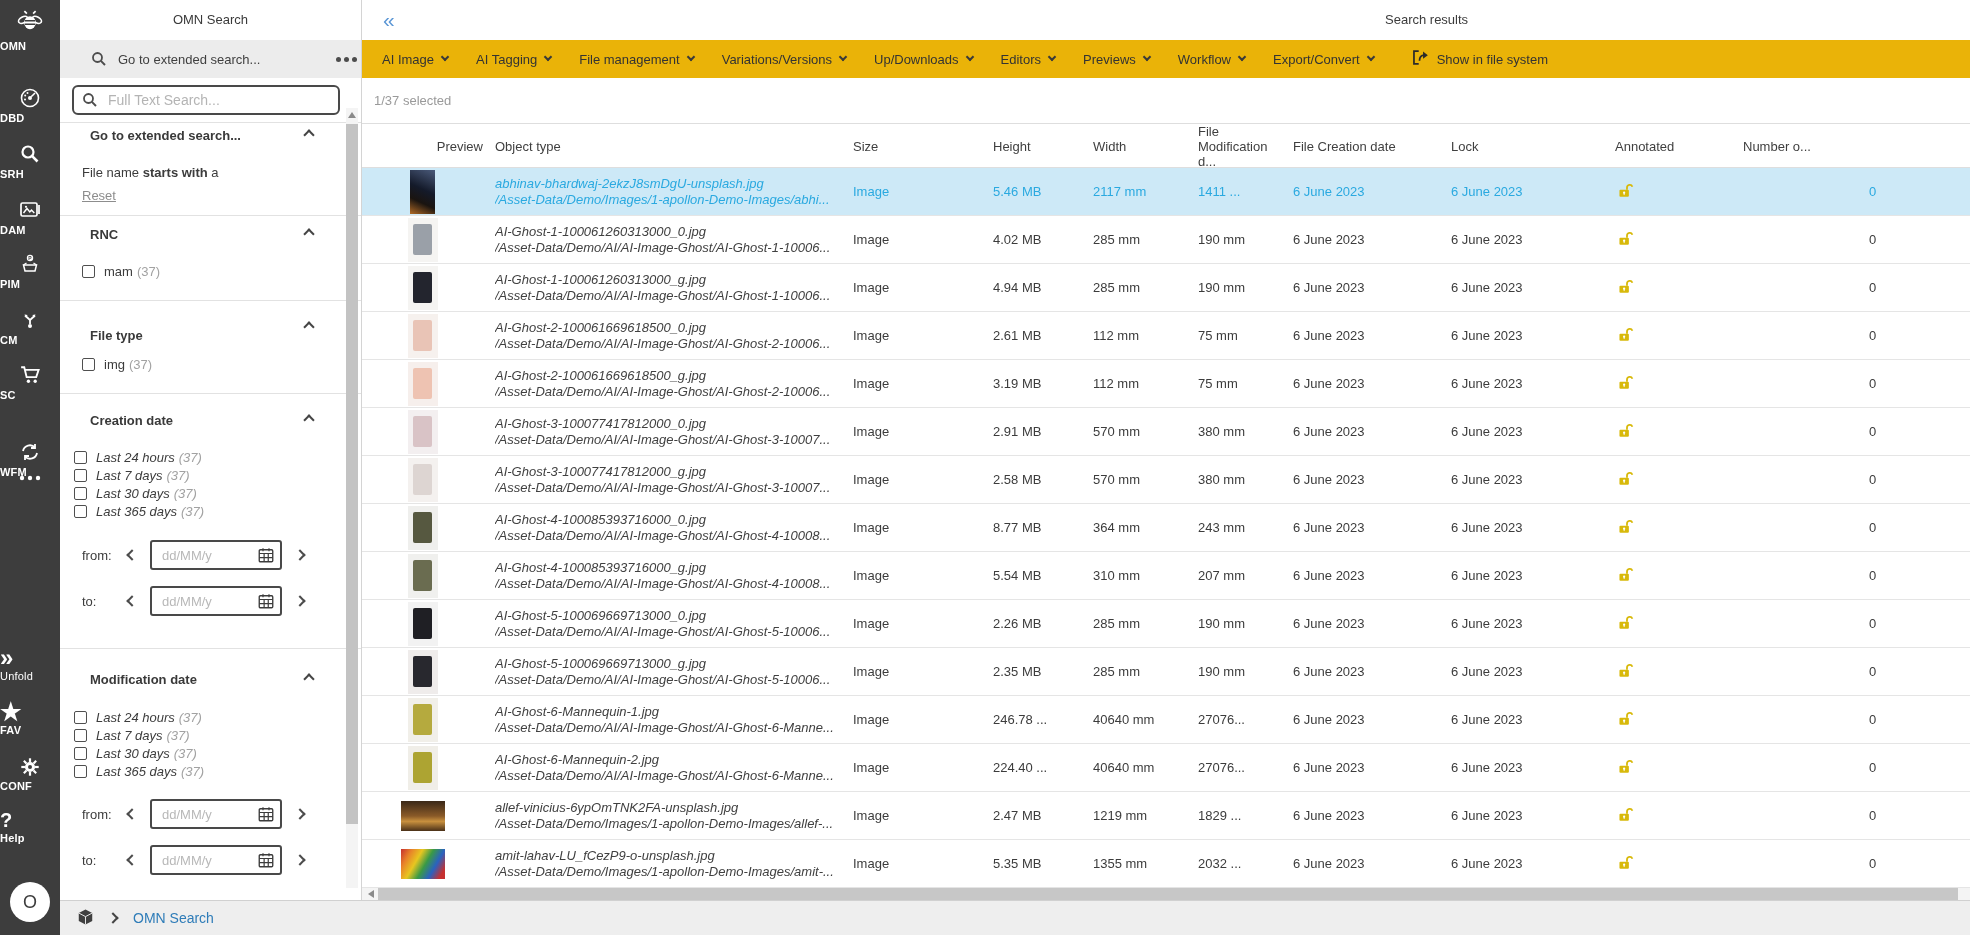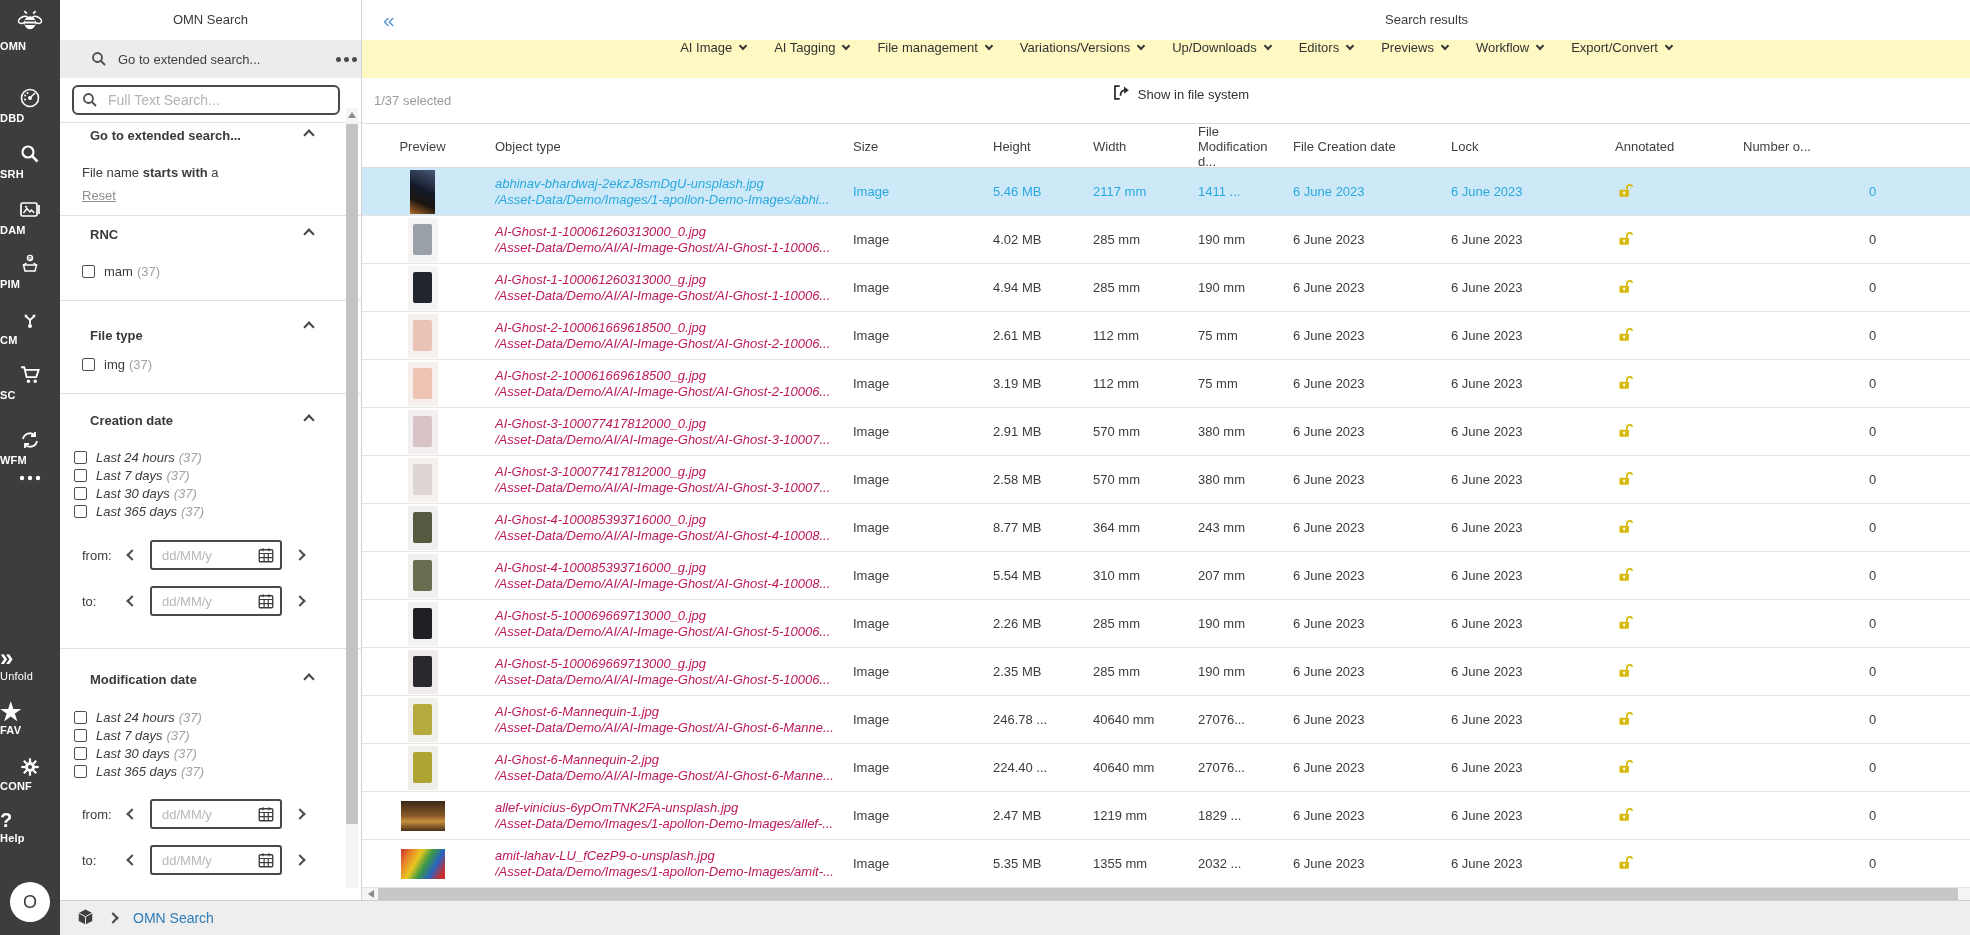--- a/index.html
+++ b/index.html
@@ -46,41 +46,41 @@
   .datebox input::placeholder { color:#b8b8b8; }
   .datebox svg { position:absolute; right:7px; top:6px; }
   .sb-scrollbar { position:absolute; right:3px; top:108px; width:12px; height:780px; background:#f4f4f4; }
   .tri-up { position:absolute; top:4px; left:2px; width:0; height:0; border-left:4px solid transparent; border-right:4px solid transparent; border-bottom:6px solid #8a8a8a; cursor:pointer; }
   .sb-thumb { position:absolute; top:16px; left:0; width:12px; height:700px; background:#c3c3c3; cursor:pointer; }
 
   
   .main { position:absolute; left:362px; top:0; width:1608px; height:900px; background:#fff; }
   .collapse-btn { position:absolute; left:21px; top:8px; font-size:21px; color:#5a96d5; cursor:pointer; line-height:24px; }
   .main-title { position:absolute; left:1023px; top:12px; color:#3c3c3c; }
-  .toolbar { position:absolute; top:40px; left:0; width:100%; height:38px; background:#fef9c3; display:flex; align-items:center; padding-left:20px; gap:28px;flex-direction:column; }
+  .toolbar { position:absolute; top:40px; left:0; width:100%; height:38px; background:#eab308; display:flex; align-items:center; padding-left:20px; gap:28px; }
   .menu { background:none; border:none; font:inherit; color:#333; display:flex; align-items:center; cursor:pointer; }
   .chev-down { width:6px; height:6px; border-right:2px solid #3a3a3a; border-bottom:2px solid #3a3a3a; transform:rotate(45deg); display:inline-block; margin:-4px 0 0 8px; }
   .sifs { background:none; border:none; font:inherit; color:#333; display:flex; align-items:center; cursor:pointer; margin-left:8px; }
   .sifs svg { margin-right:8px; }
   .selected-info { position:absolute; top:78px; left:12px; height:45px; line-height:45px; color:#9a9a9a; }
   .grid { display:grid; grid-template-columns:121px 358px 140px 100px 105px 95px 158px 164px 128px 126px 113px; }
   .thead { position:absolute; top:123px; left:0; width:1608px; height:45px; border-top:1px solid #dedede; border-bottom:1px solid #dedede; align-items:center; color:#3f3f3f; }
   .thead > div { padding-left:12px; cursor:pointer; }
-  .th-preview { text-align:center; padding-left:0 !important; }
+  .th-preview { text-align:right; padding-left:0 !important; }
   .th-name { display:flex; align-items:center; }
   .th-name .two { line-height:16px; }
   .sortgrp { margin-left:10px; color:#555; font-size:10px; display:flex; align-items:center; }
   .sort-caret { width:5px; height:5px; border-left:1.5px solid #555; border-top:1.5px solid #555; transform:rotate(45deg); display:inline-block; margin-left:3px; }
   .tbody { position:absolute; top:168px; left:0; width:1608px; }
   .row { height:48px; border-bottom:1px solid #e5e5e5; align-items:center; cursor:pointer; background:#fff; }
   .row.selected { background:#cde9f7; }
   .row.selected .cell, .row.selected .fname, .row.selected .fpath { color:#2aa9e0; }
   .cell { padding-left:12px; color:#3c3c3c; white-space:nowrap; overflow:hidden; }
   .namecell { line-height:16px;font-style:italic; }
-  .fname, .fpath { display:block; color:#be185d; white-space:nowrap; overflow:hidden; text-overflow:ellipsis; }
+  .fname, .fpath { display:block; color:#404040; white-space:nowrap; overflow:hidden; text-overflow:ellipsis; }
   .thumbwrap { display:flex; justify-content:center; align-items:center; }
   .thumb { position:relative; display:flex; align-items:center; justify-content:center; overflow:hidden; }
   .thumb.port { width:30px; height:44px; }
   .thumb.narrow { width:25px; height:44px; }
   .thumb.land { width:44px; height:30px; }
   .garment { display:block; width:64%; height:72%; border-radius:2px; }
   .lockcell { padding-left:14px; }
   .hscroll { position:absolute; top:888px; left:0; width:1608px; height:12px; background:#f4f4f4; }
   .tri-left { position:absolute; left:6px; top:2px; width:0; height:0; border-top:4px solid transparent; border-bottom:4px solid transparent; border-right:6px solid #8a8a8a; cursor:pointer; }
   .h-thumb { position:absolute; left:16px; top:0; width:1580px; height:12px; background:#c7c7c7; cursor:pointer; }
@@ -172,21 +172,21 @@
       <span>
         <svg width="25" height="25" viewBox="0 0 24 24">
           <path d="M3 5 h3 l2.3 9.5 h9.2 l2.3-7 H7" stroke="#fff" stroke-width="1.8" fill="none"></path>
           <circle cx="10" cy="18.5" r="1.6" fill="#fff"></circle>
           <circle cx="16.5" cy="18.5" r="1.6" fill="#fff"></circle>
         </svg>
       </span>
       <span class="rlabel">SC</span>
     </div>
 
-    <div class="rail-item" style="top:428px">
+    <div class="rail-item" style="top:440px">
       <span>
         <svg width="24" height="24" viewBox="0 0 24 24">
           <path d="M5 11 a7 7 0 0 1 12-3.5" stroke="#fff" stroke-width="1.8" fill="none"></path>
           <path d="M17 4 v4 h-4" stroke="#fff" stroke-width="1.8" fill="none"></path>
           <path d="M19 13 a7 7 0 0 1-12 3.5" stroke="#fff" stroke-width="1.8" fill="none"></path>
           <path d="M7 20 v-4 h4" stroke="#fff" stroke-width="1.8" fill="none"></path>
         </svg>
       </span>
       <span class="rlabel">WFM</span>
     </div>

